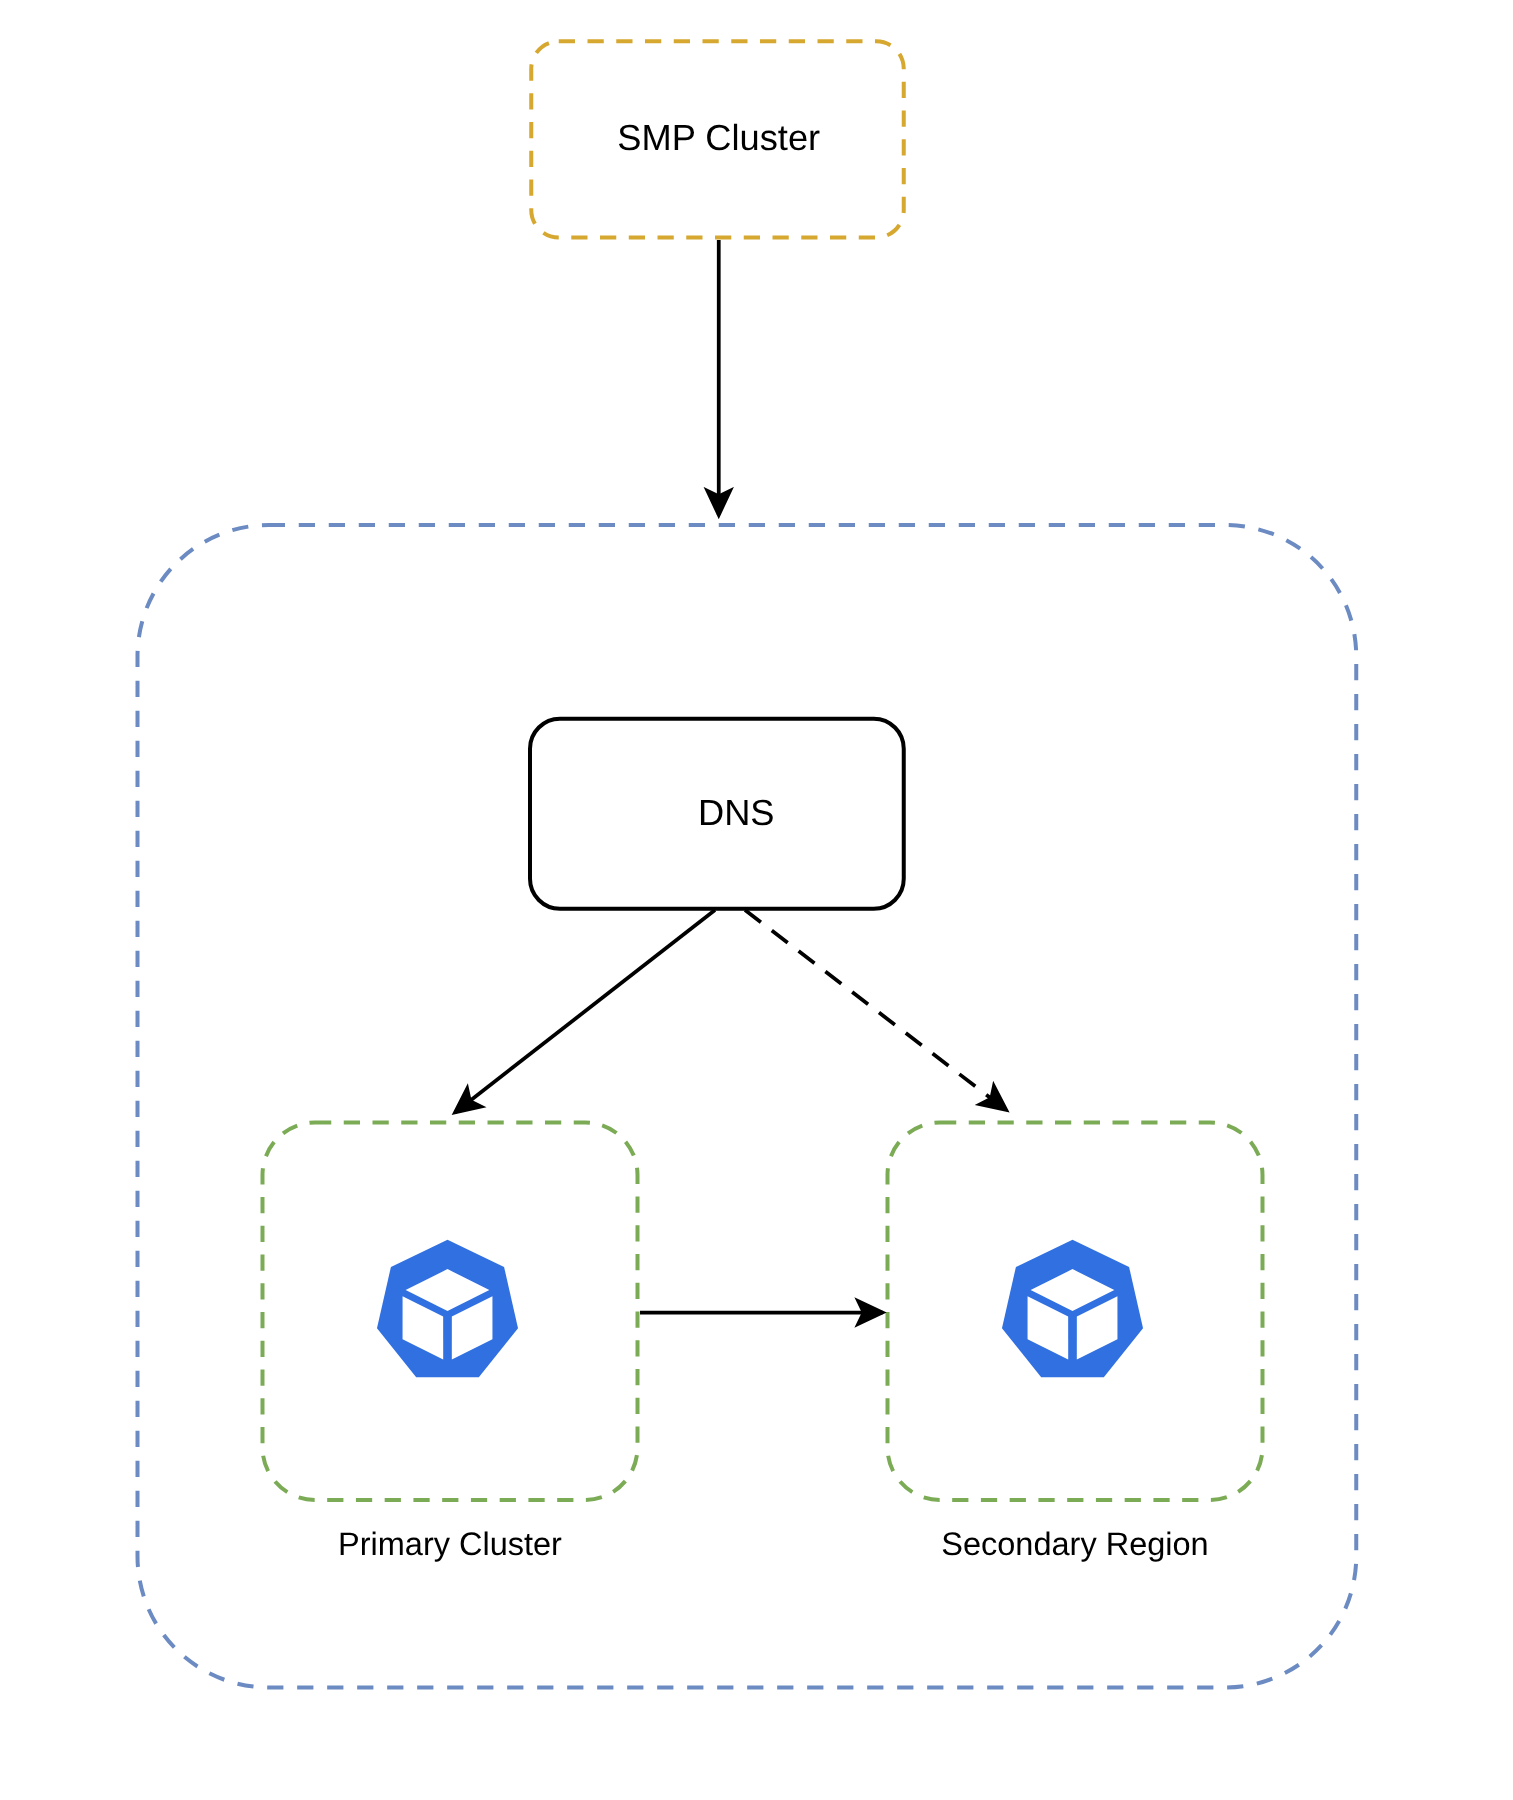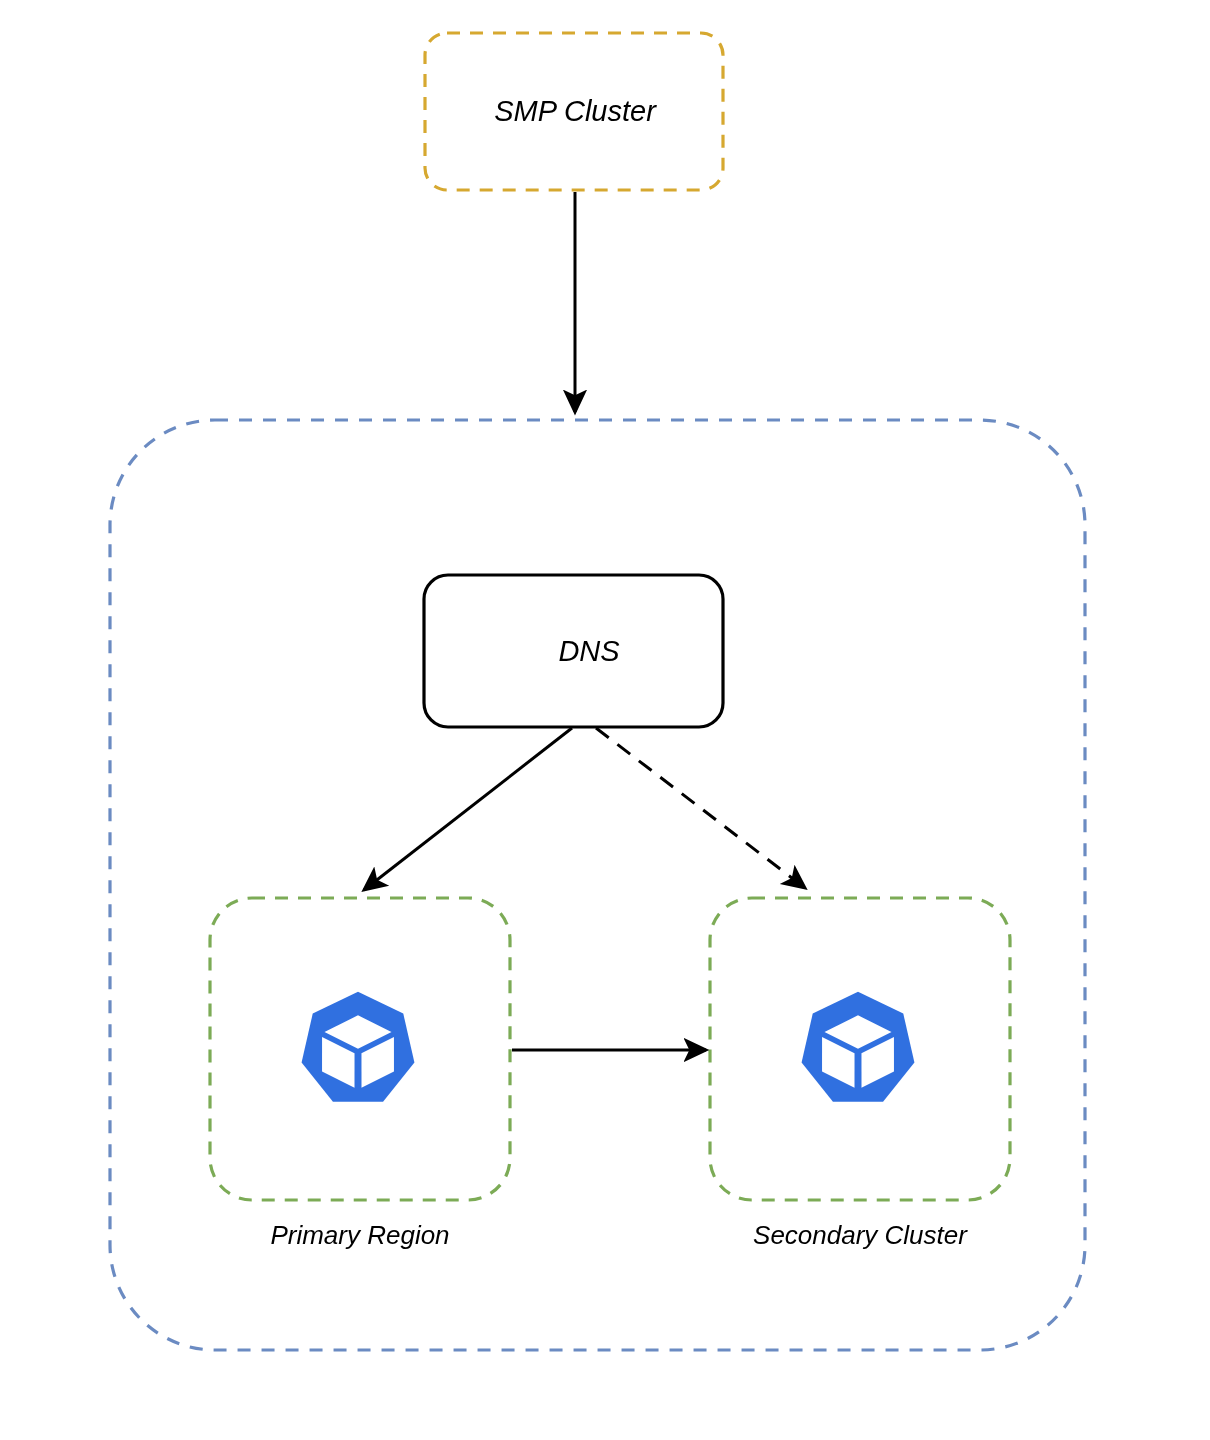--- a/index.html
+++ b/index.html
@@ -13,21 +13,20 @@
     position: relative;
     font-family: "Liberation Sans", sans-serif;
     overflow: hidden;
   }
   #diagram-canvas {
     position: absolute;
     left: 0;
     top: 0;
     width: 1210px;
     height: 1440px;
-    font-style: italic;
   }
   .svg-layer {
     position: absolute;
     left: 0;
     top: 0;
     width: 1210px;
     height: 1440px;
   }
   .node-label {
     position: absolute;
@@ -114,17 +113,17 @@
     <path d="M50 3 L86.5 20.6 L95.5 60.1 L70.2 91.7 L29.8 91.7 L4.5 60.1 L13.5 20.6 Z" fill="#3070e0"></path>
     <path d="M50 22 L77 35.5 L50 49 L23 35.5 Z" fill="#ffffff"></path>
     <path d="M21 39.5 L47.2 52.6 L47.2 80.4 L21 67.3 Z" fill="#ffffff"></path>
     <path d="M79 39.5 L79 67.3 L52.8 80.4 L52.8 52.6 Z" fill="#ffffff"></path>
   </svg>
 
   <div class="node-label label-smp">SMP Cluster</div>
 
   <div class="node-label label-dns">DNS</div>
 
-  <div class="node-label label-primary">Primary Region</div>
+  <div class="node-label label-primary">Primary Cluster</div>
 
-  <div class="node-label label-secondary">Secondary Cluster</div>
+  <div class="node-label label-secondary">Secondary Region</div>
 
 </div>
 
 </body></html>

